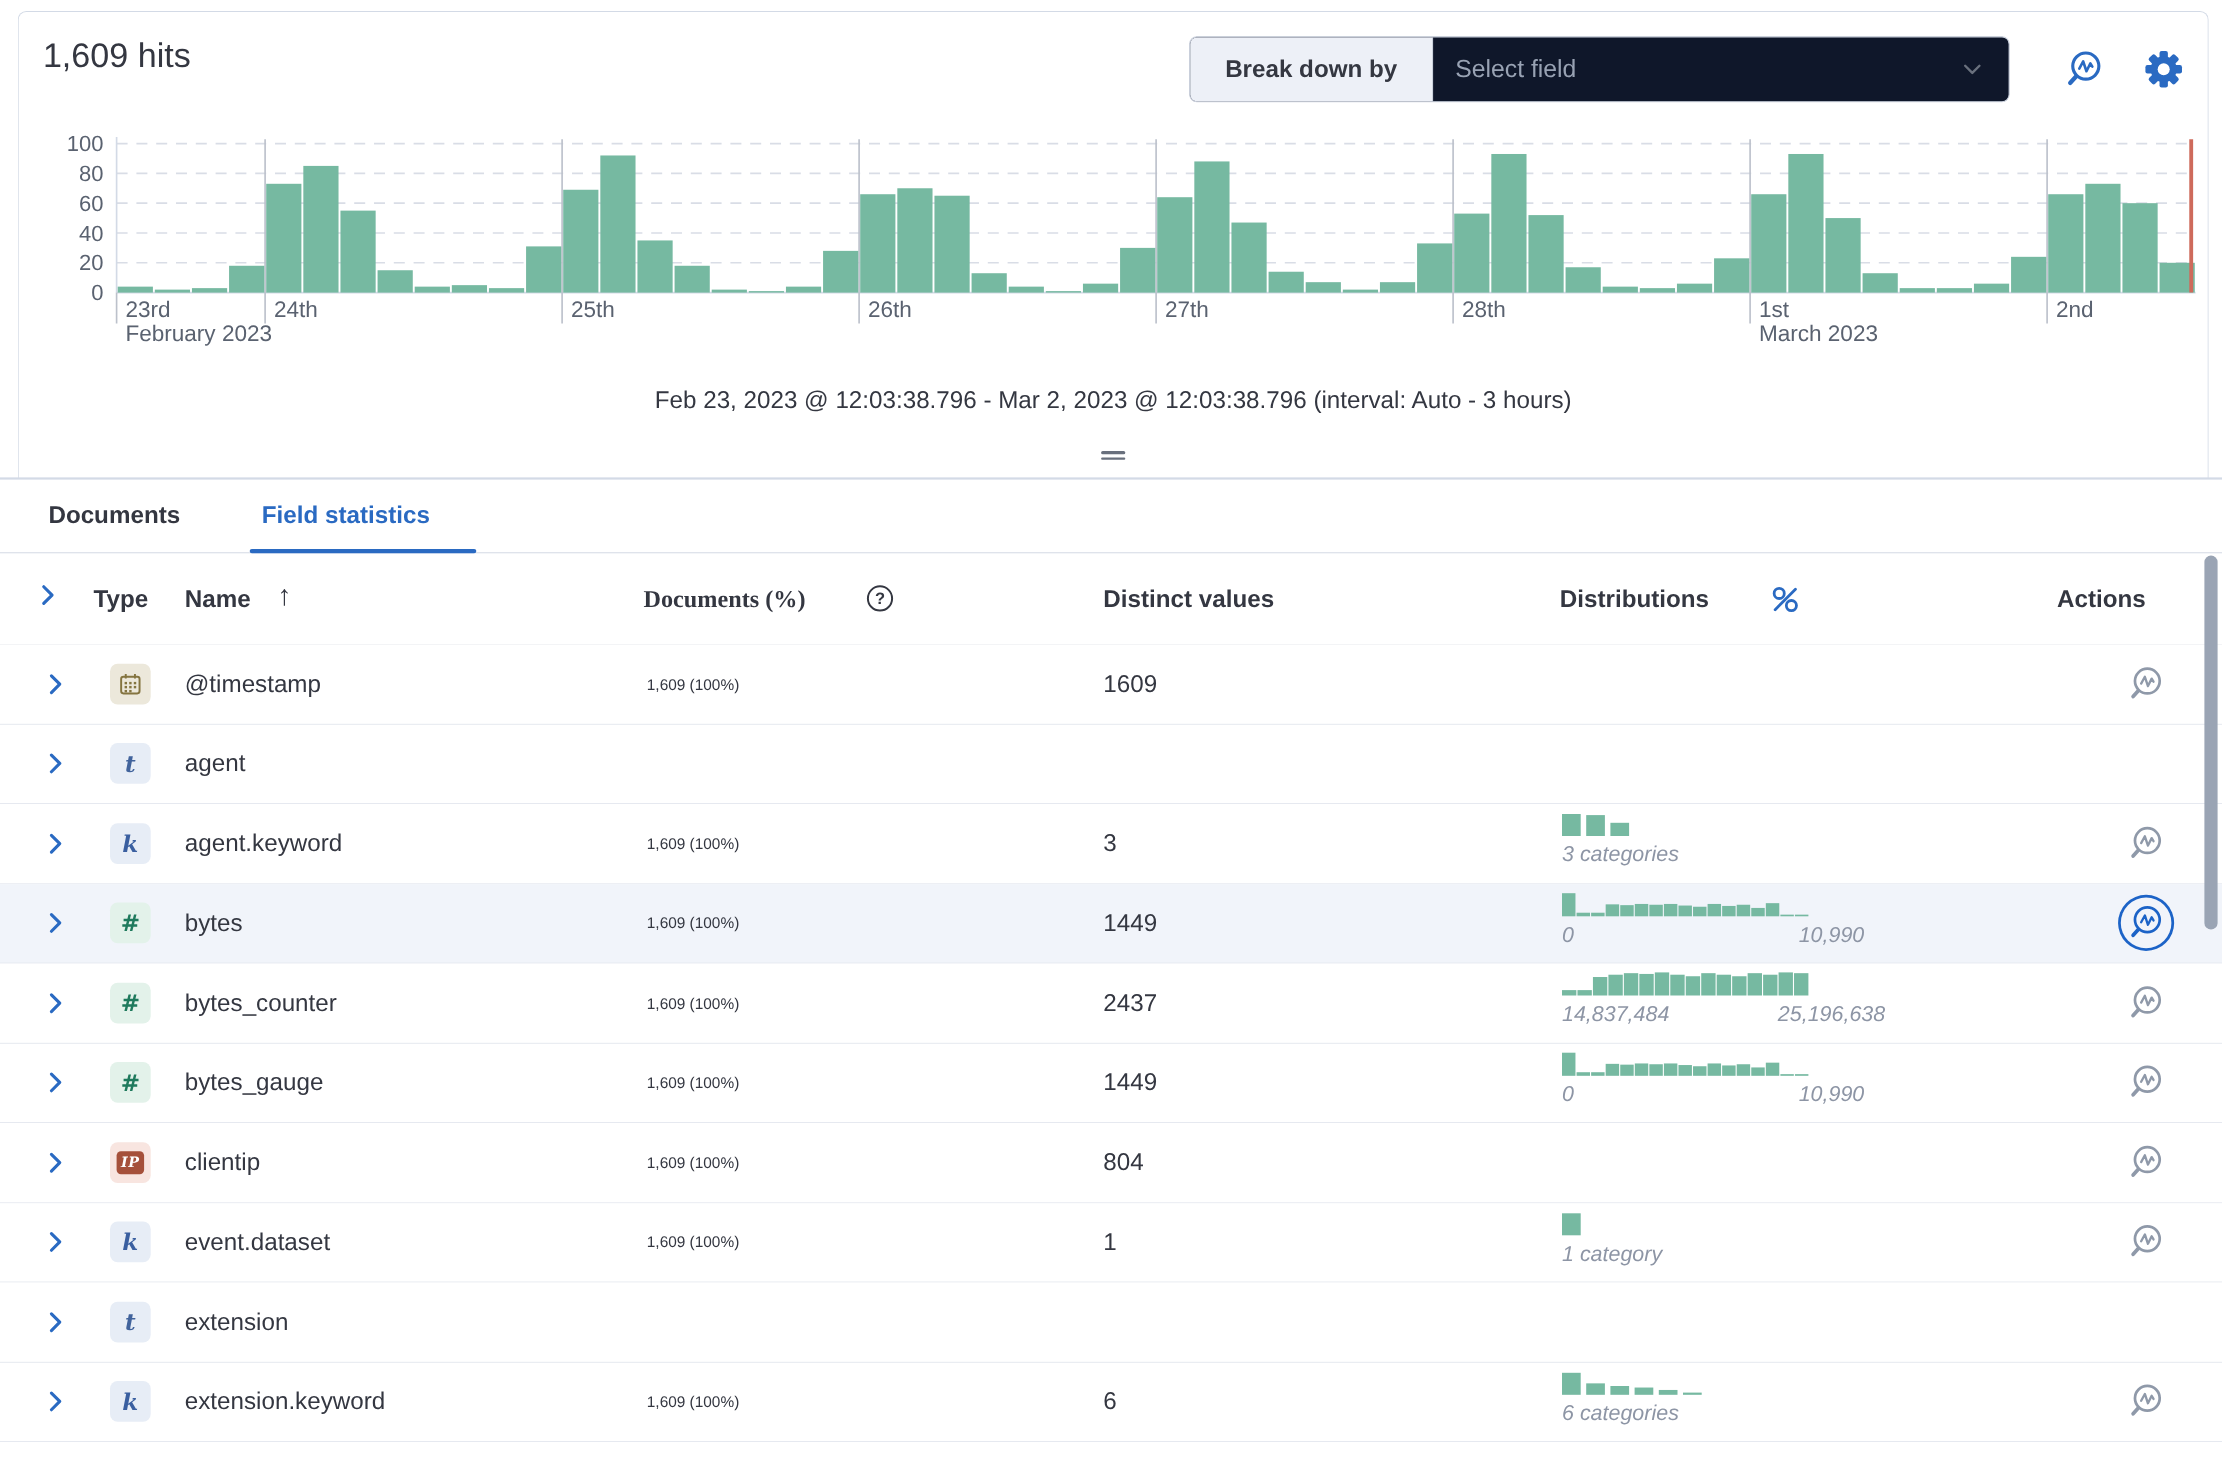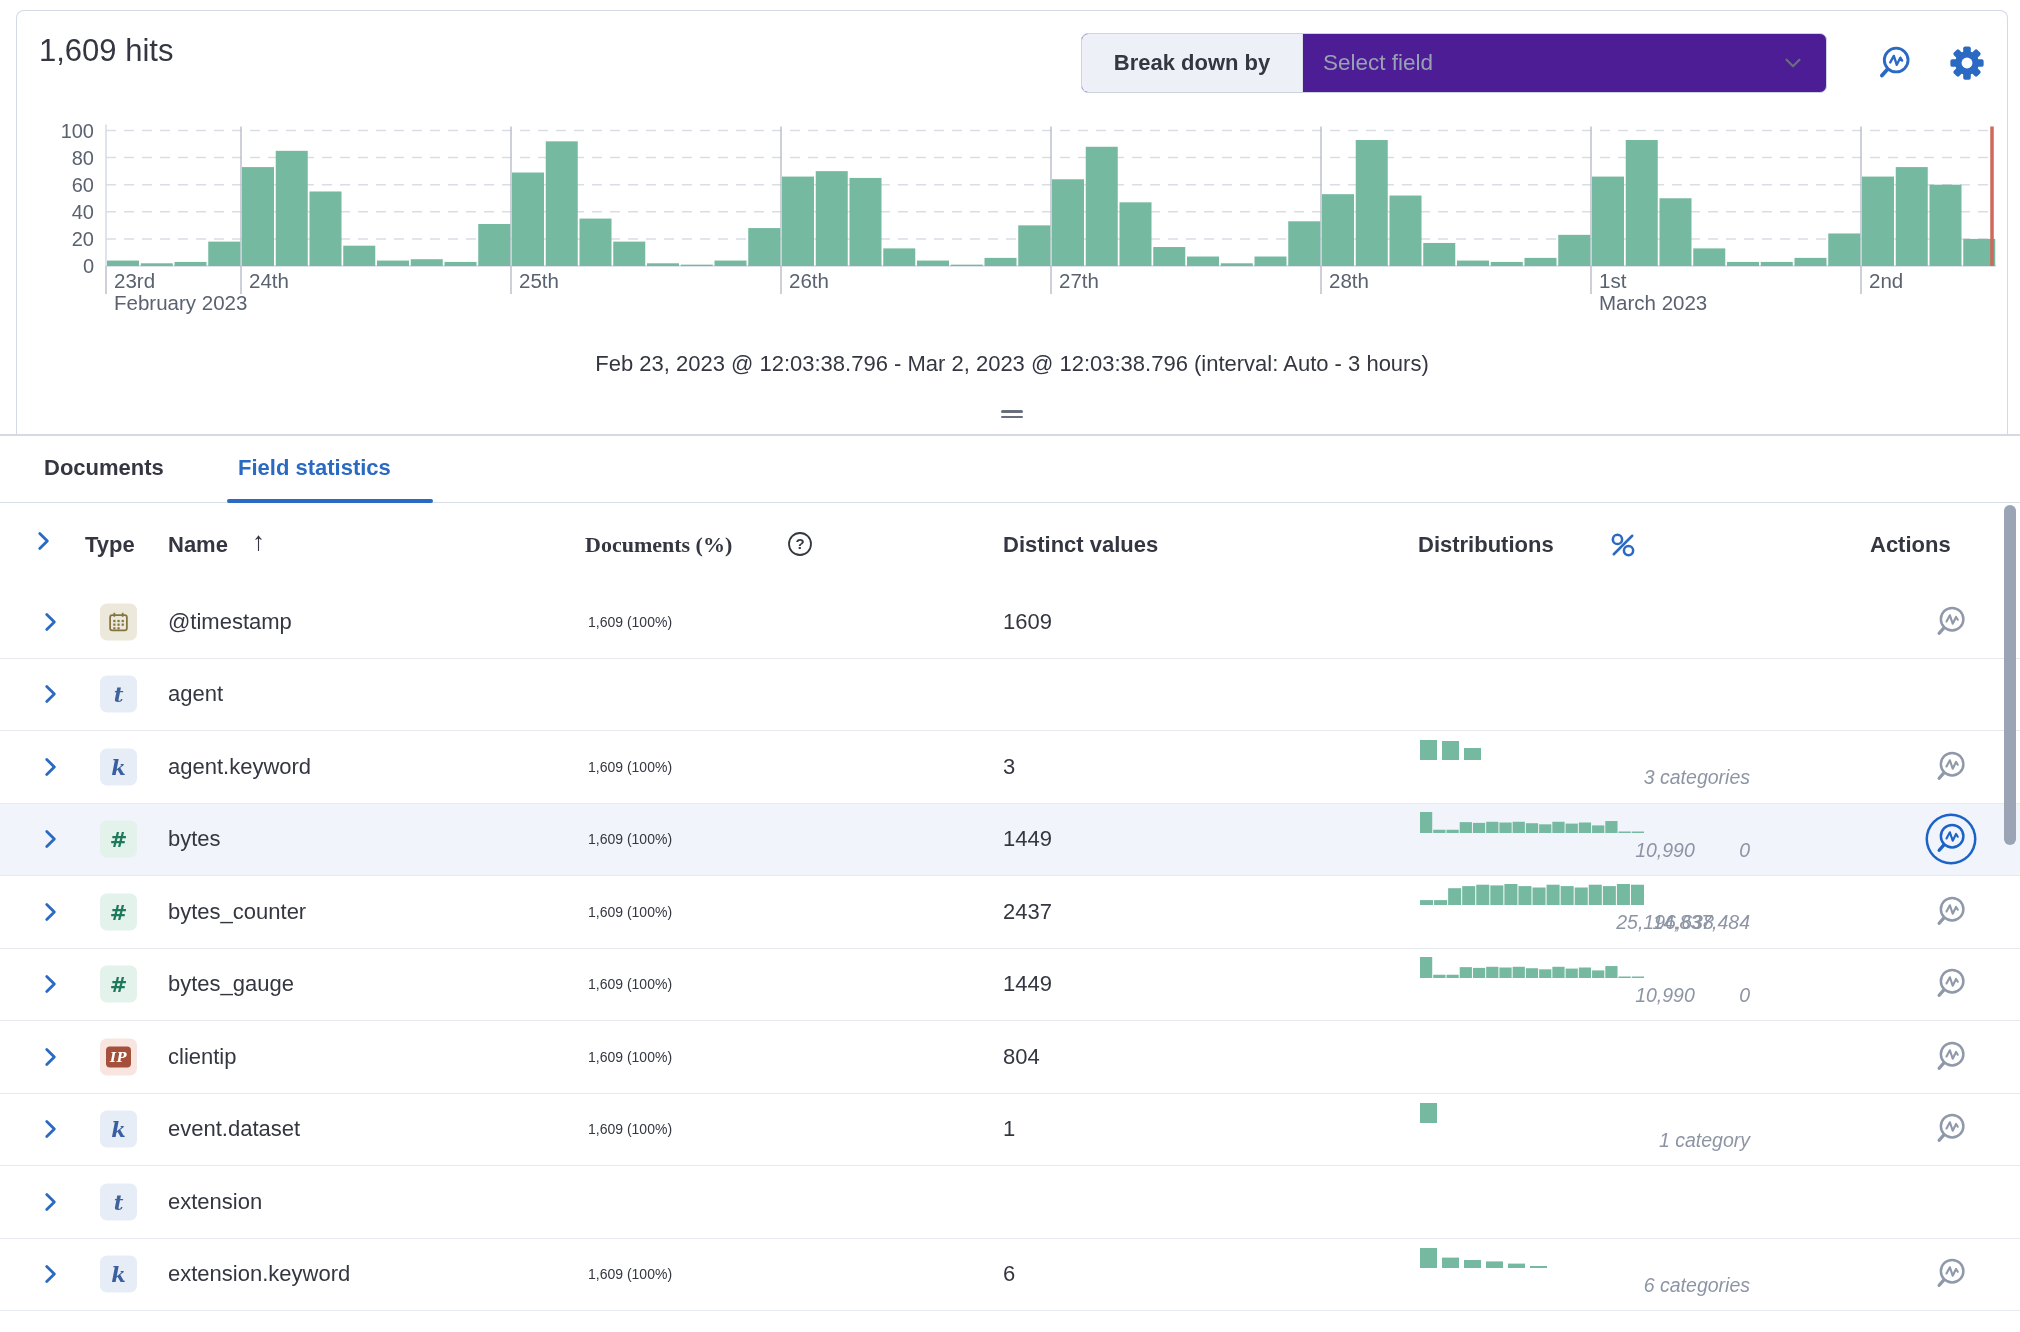--- a/index.html
+++ b/index.html
@@ -7,21 +7,21 @@
               font-family:"Liberation Sans", sans-serif; color:#343741; }
 
   
   .top-panel { position:absolute; left:16px; top:10px; width:1992px; height:425px;
                border:1.5px solid #d3dae6; border-bottom:none; border-radius:8px 8px 0 0; background:#fff; }
   .hits { position:absolute; left:22px; top:22px; font-size:31px; }
   .hits b { font-weight:normal;margin-top:20px; }
   .hits .hits-label { font-weight:normal; }
 
   .breakdown { position:absolute; left:1064px; top:22px; width:746px; height:60px;
-               border:1.5px solid #cdd3df; border-radius:7px; background:#4c1d95; display:flex; }
+               border:1.5px solid #cdd3df; border-radius:7px; background:#0f172a; display:flex; }
   .breakdown .prepend { width:221px; height:100%; background:#edf0f7; border-right:1.5px solid #d9dee8;
                border-radius:6px 0 0 6px; display:flex; align-items:center; justify-content:center;
                font-weight:bold; font-size:22px; color:#343741; }
   .breakdown .combo { flex:1; display:flex; align-items:center; padding:0 20px; font-size:22.5px; color:#98a2b3; }
   .breakdown .combo .ph { flex:1; }
   .icon-btn { position:absolute; width:44px; height:44px; display:flex; align-items:center; justify-content:center;
               background:none; border:none; cursor:pointer; }
 
   .chart-wrap { position:absolute; left:0px; top:95px; width:1992px; height:230px; }
   .caption { position:absolute; left:0; top:340px; width:100%; text-align:center; font-size:22px; color:#343741; }
@@ -51,21 +51,21 @@
   .ti-text    { background:#e7edf6; color:#41639c; }
   .ti-keyword { background:#e7edf6; color:#3a5fa0; }
   .ti-number  { background:#e3f2ea; color:#1f7a5d; }
   .ti-ip      { background:#f8e5e0; }
   .ti-ip .ip-badge { background:#a5503a; color:#fff; font-size:13px; font-style:italic; font-weight:bold;
                      border-radius:4px; padding:4px 4.5px; line-height:1; letter-spacing:.5px; }
   .cell-name { position:absolute; left:168px; top:0; height:100%; display:flex; align-items:center; font-size:22px; }
   .cell-docs { position:absolute; left:588px; top:0; height:100%; display:flex; align-items:center; font-size:14px; }
   .cell-distinct { position:absolute; left:1003px; top:0; height:100%; display:flex; align-items:center; font-size:22px; }
   .cell-dist { position:absolute; left:1420px; top:7px; width:330px; height:60px; }
-  .dist-labels { position:absolute; left:0; top:28px; width:330px; font-size:19.5px; font-style:italic; color:#8d95a5; white-space:nowrap;text-align:right; }
+  .dist-labels { position:absolute; left:0; top:28px; width:330px; font-size:19.5px; font-style:italic; color:#8d95a5; white-space:nowrap; }
   .dist-right  { position:absolute; left:245px; top:28px; transform:translateX(-50%); font-size:19.5px; font-style:italic; color:#8d95a5; white-space:nowrap; }
   .cell-action { position:absolute; left:1928px; top:50%; transform:translateY(-50%); width:46px; height:46px;
                  display:flex; align-items:center; justify-content:center; background:none; border:none; cursor:pointer; border-radius:50%; }
   .cell-action.active { box-shadow:0 0 0 2.5px #1c63c7; }
 
   .scroll-thumb { position:absolute; left:2004px; top:505px; width:12px; height:340px; background:#9aa4b4; border-radius:6px; }
 </style>
 </head>
 <body>
 

